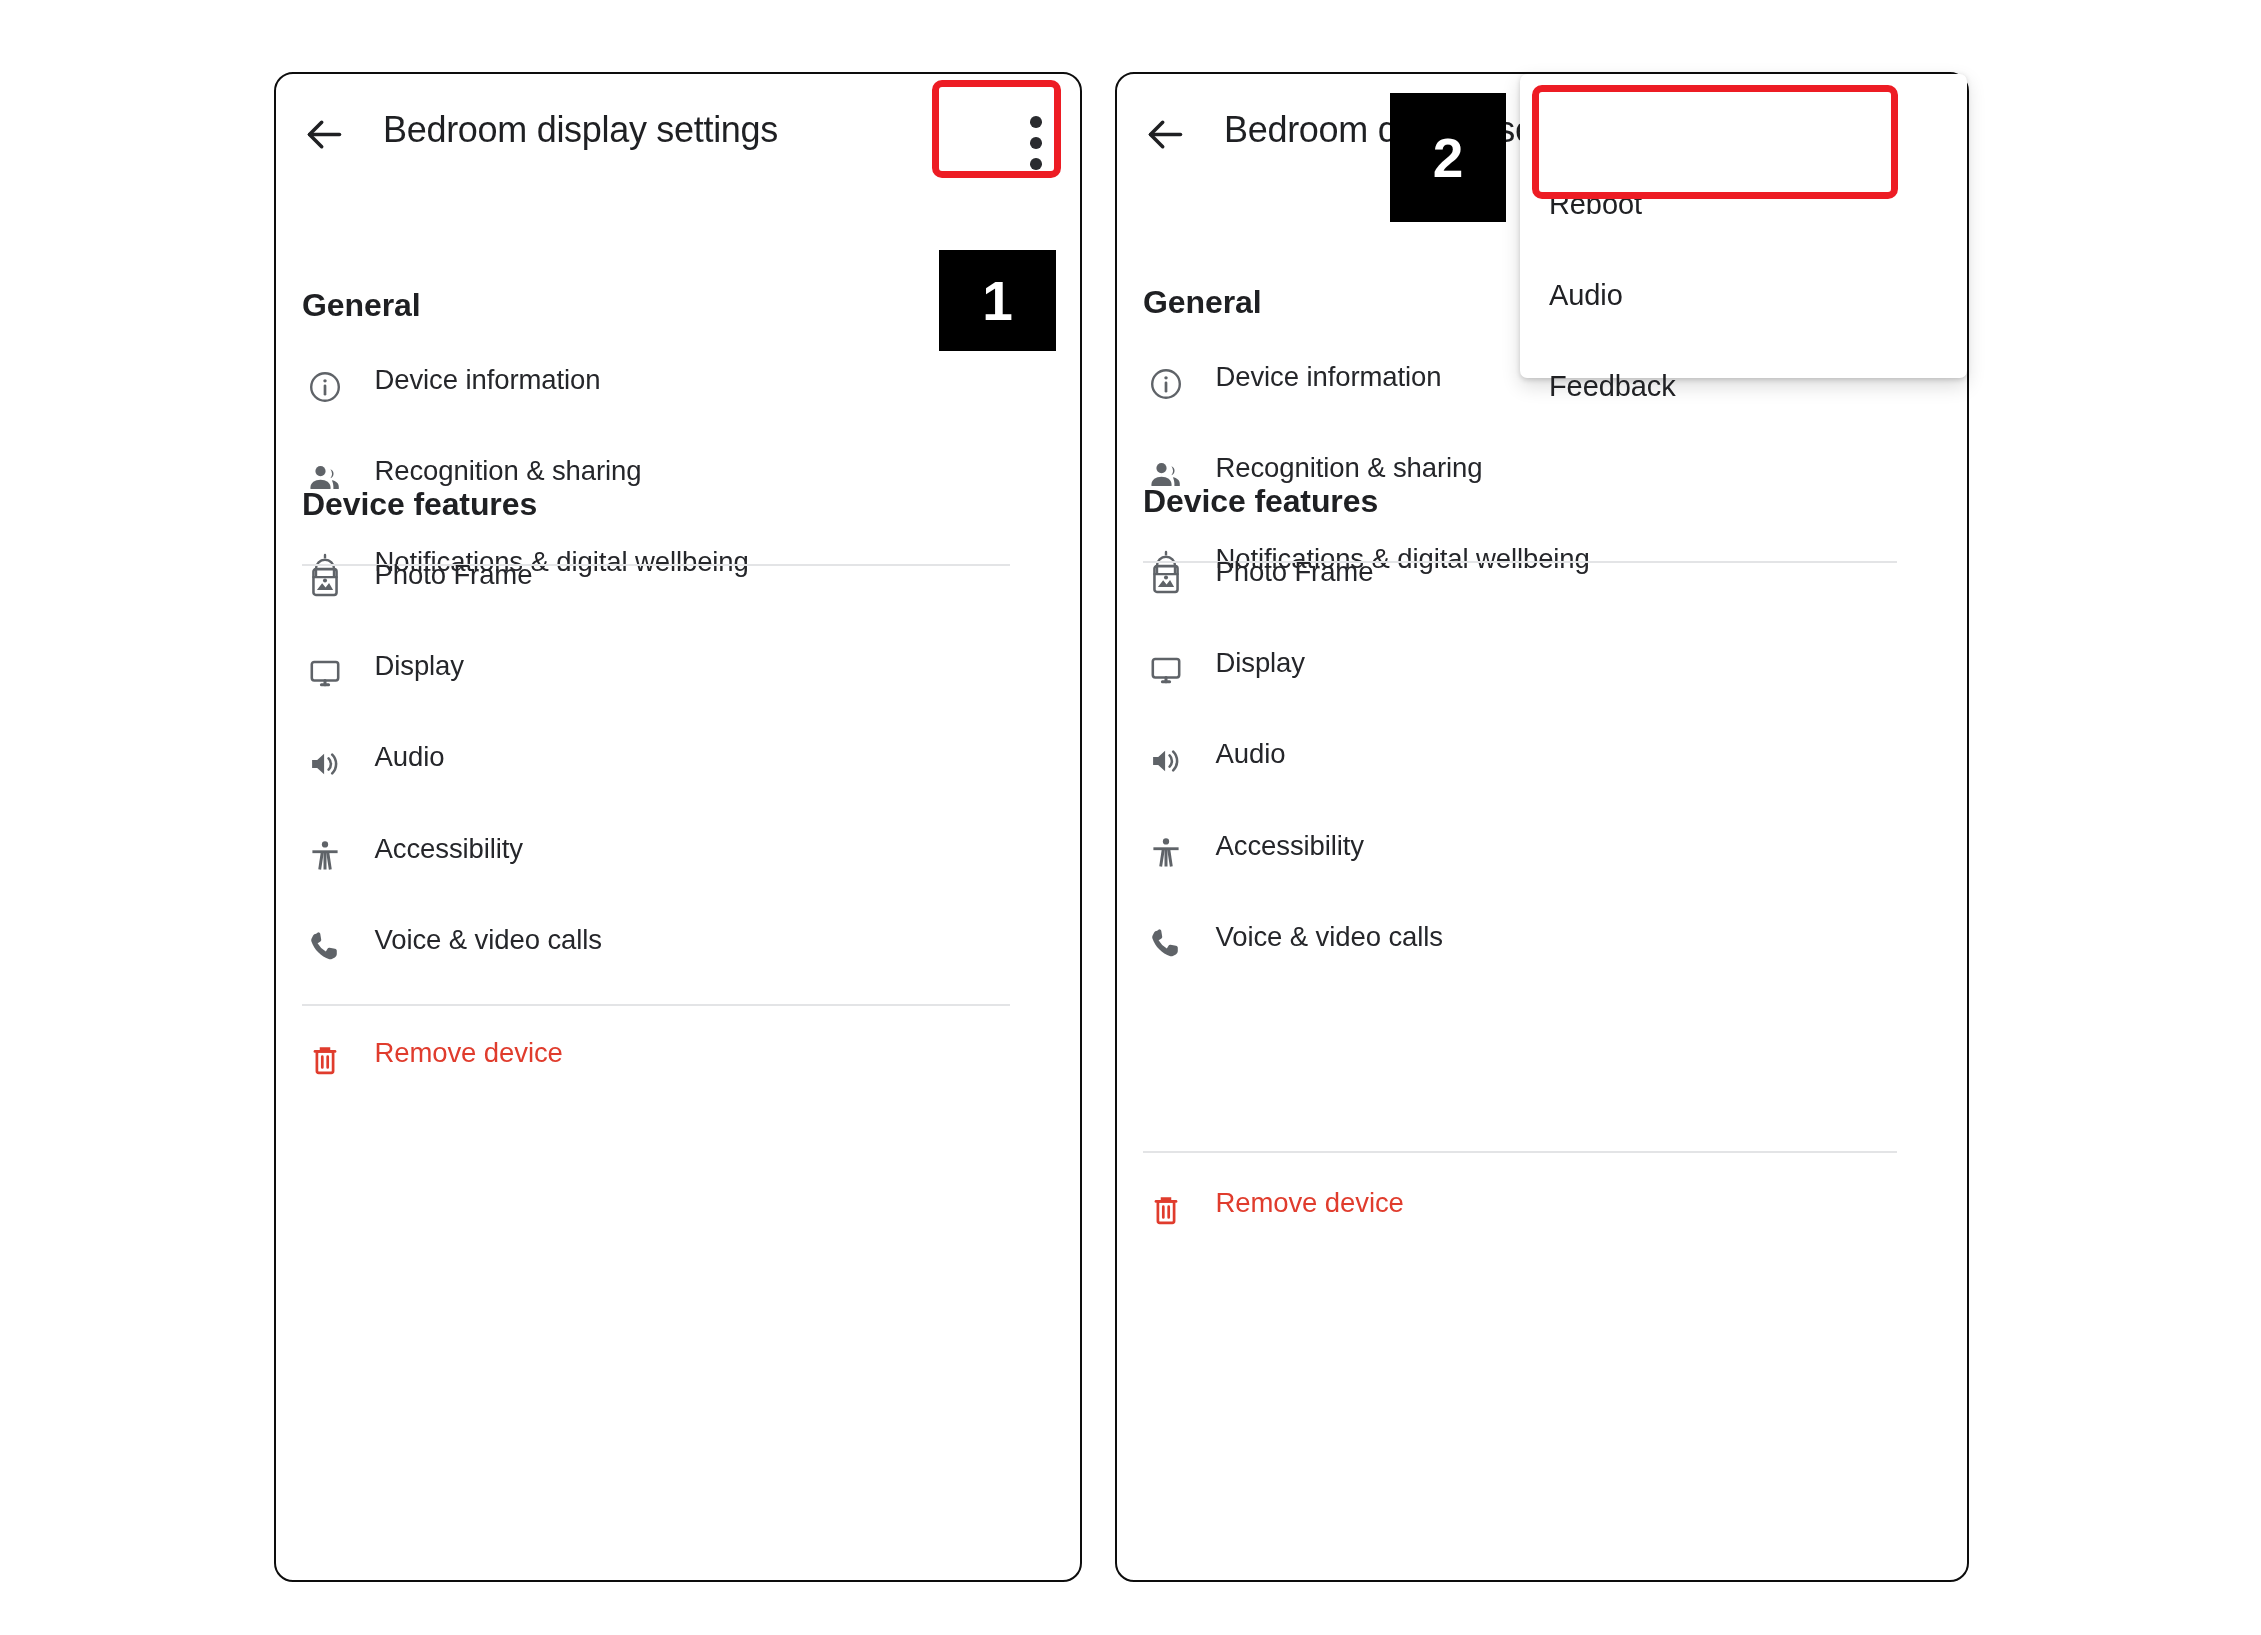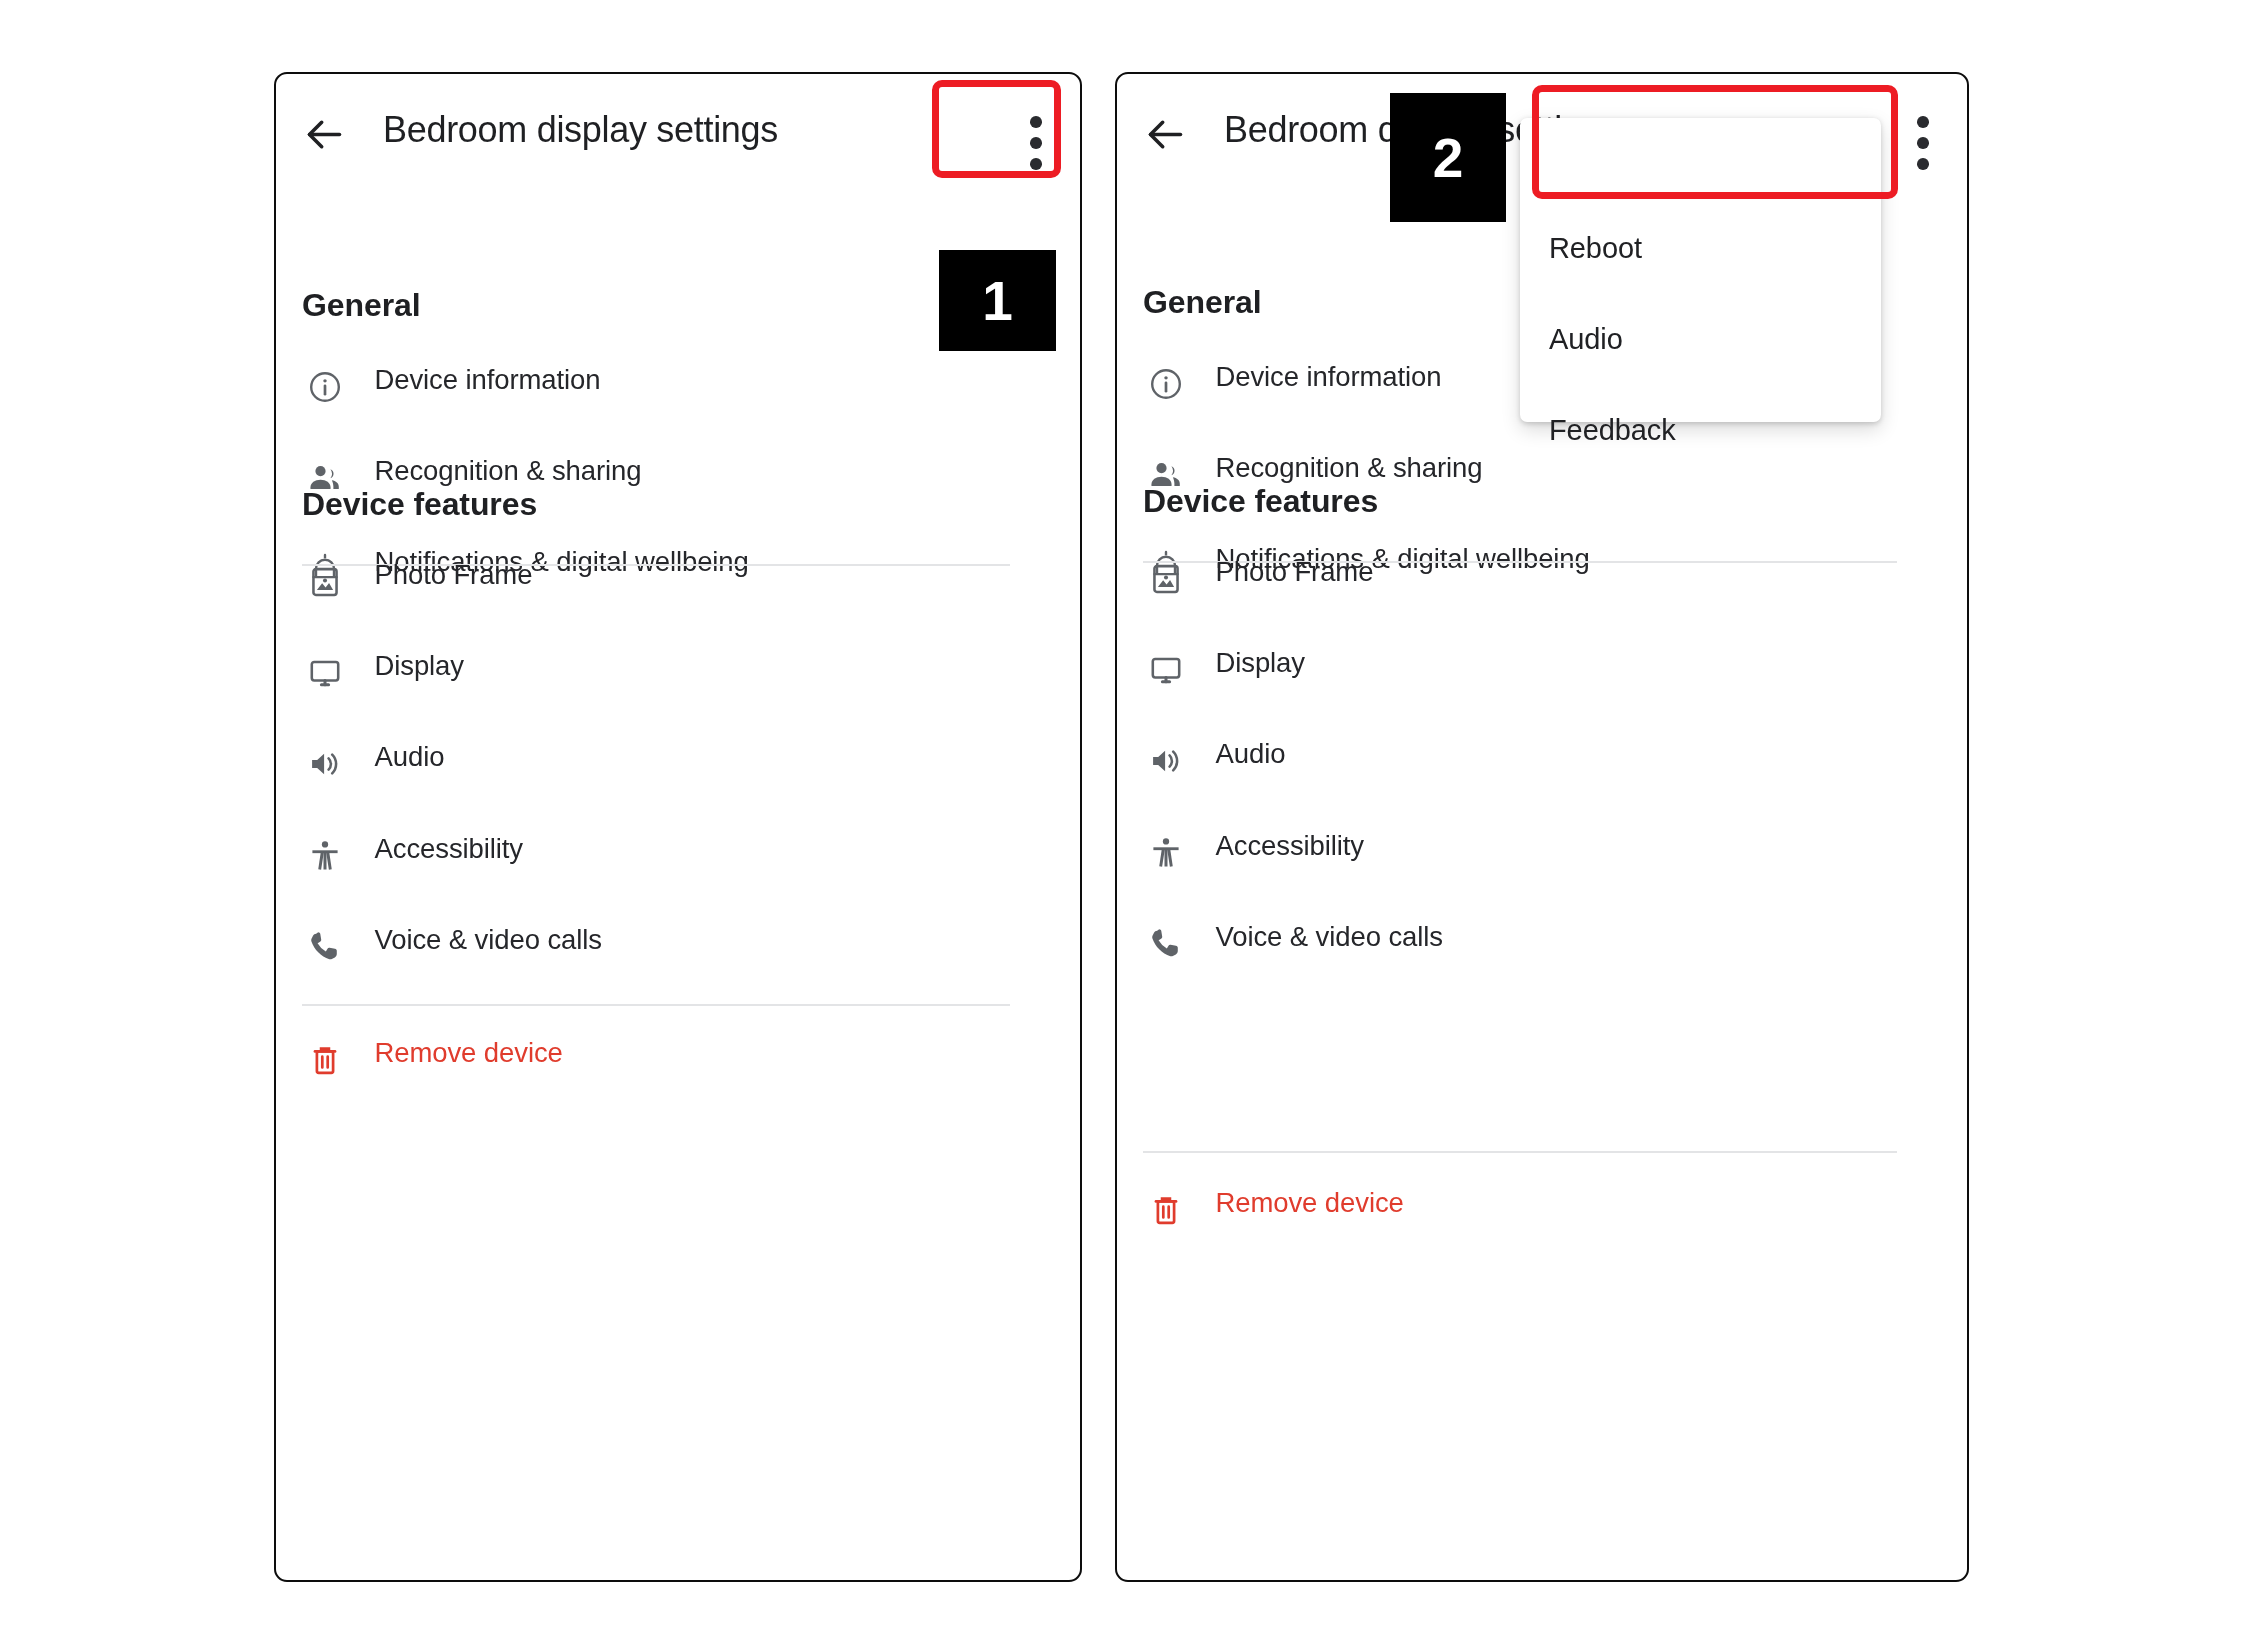--- a/index.html
+++ b/index.html
@@ -12,21 +12,21 @@
     height: 1636px;
     position: relative;
     font-family: "Liberation Sans", sans-serif;
     -webkit-font-smoothing: antialiased;
   }
 
   .panel {
     position: absolute;
     background: #ffffff;
     border: 2.9px solid #0d0d0d;
-    border-radius: 13px;
+    border-radius: 19px;
     box-sizing: border-box;
     overflow: visible;
     padding-left: 12px;
   }
   #panel-left  { left: 274px;  top: 72px; width: 808px; height: 1510px; }
   #panel-right { left: 1115px; top: 72px; width: 854px; height: 1510px; }
 
   .panel-inner {
     position: absolute;
     inset: 0;
@@ -143,26 +143,25 @@
     letter-spacing: 0;
   }
   #badge-1 { left: 939px; top: 250px; width: 117px; height: 101px; }
   #badge-2 { left: 1390px; top: 93px; width: 116px; height: 129px; }
 
   
   .dropdown {
     position: absolute;
     left: 1520px;
     top: 74px;
-    width: 361px;
+    width: 447px;
     height: 304px;
     background: #ffffff;
     border-radius: 7.2px;
     box-shadow: 0 1.4px 5.8px rgba(0,0,0,0.16), 0 7.2px 19px rgba(0,0,0,0.14);
-    margin-top: 44px;
   }
   .menu-item {
     position: absolute;
     left: 29px;
     font-size: 29px;
     color: #202124;
     letter-spacing: -0.1px;
     white-space: nowrap;
     cursor: pointer;
   }

